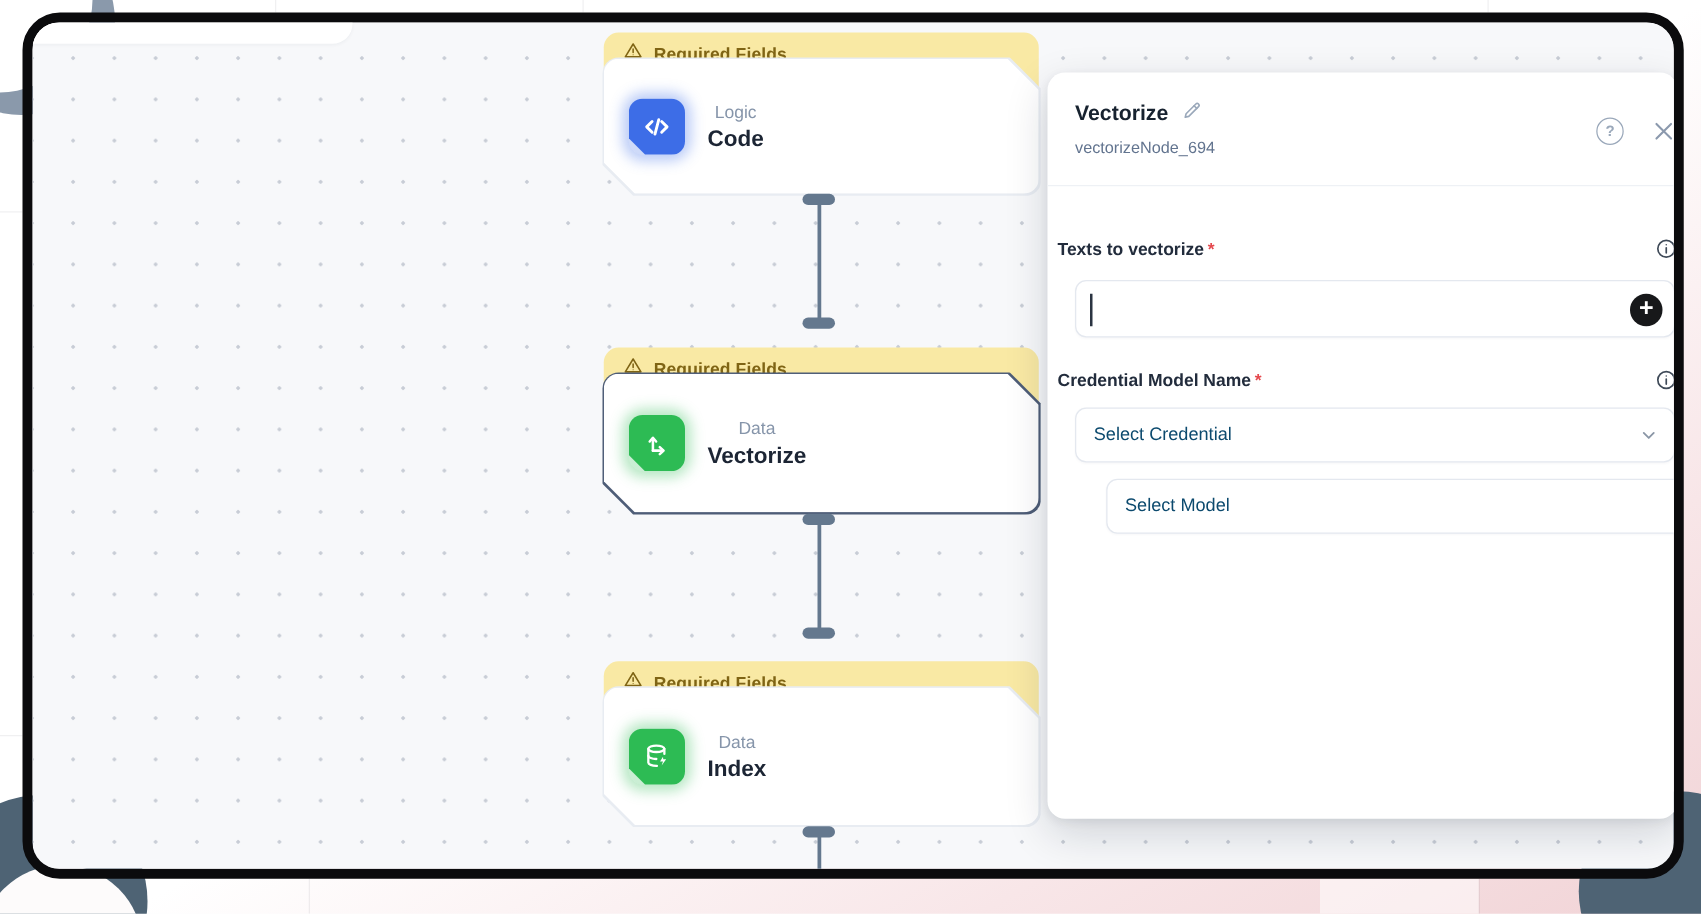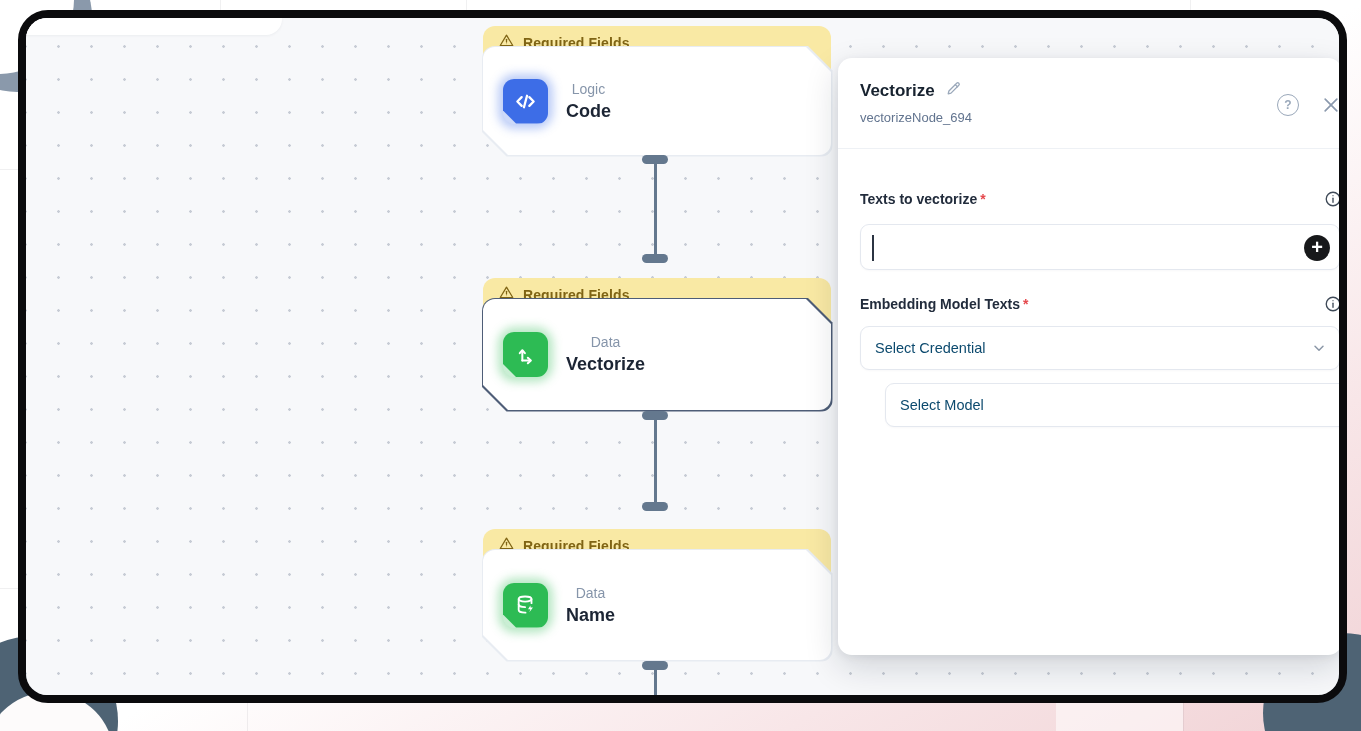--- a/index.html
+++ b/index.html
@@ -85,21 +85,21 @@
   .panel-title { font-size:17px; font-weight:700; color:#17222f; }
   .panel-subtitle { position:absolute; left:22px; top:52px; font-size:13px; color:#62748f; }
   .help-btn {
     position:absolute; left:439px; top:36px; width:22px; height:22px;
     border:1.5px solid #9aa8ba; border-radius:50%;
     display:flex; align-items:center; justify-content:center;
     font-size:12px; font-weight:700; color:#9aa8ba;
   }
   .close-btn { position:absolute; left:483px; top:37px; width:20px; height:20px; }
   .panel-divider { position:absolute; left:0; right:0; top:90px; height:1px; background:#eef1f5; }
-  .field-label-row { position:absolute; left:22px; font-size:14px; font-weight:700; color:#222c3c;text-align:right; }
+  .field-label-row { position:absolute; left:8px; font-size:14px; font-weight:700; color:#222c3c;text-align:right; }
   .req-star { color:#e5484d; margin-left:3px; }
   .info-btn { position:absolute; left:486px; width:18px; height:18px; }
   .text-input {
     position:absolute; left:22px; top:166px; width:480px; height:46px;
     background:#ffffff; border:1px solid #e4e8ef; border-radius:9px;
     box-shadow:0 1px 2px rgba(20,30,50,0.03);
   }
   .caret { position:absolute; left:11px; top:10px; width:1.5px; height:26px; background:#2b3442; }
   .plus-btn {
     position:absolute; right:9px; top:10px; width:26px; height:26px;
@@ -227,21 +227,21 @@
                   <ellipse cx="11" cy="5.5" rx="7" ry="2.8"></ellipse>
                   <path d="M4 5.5 v6 c0 1.6 3.1 2.9 7 2.9"></path>
                   <path d="M4 11.5 v6 c0 1.6 3.1 2.9 7 2.9 h0.5"></path>
                   <path d="M18 5.5 v4.5"></path>
                   <path d="M16.8 12.5 l-2.6 4 h2.6 l-1.2 3.5 4 -5.3 h-2.6 z" fill="#ffffff" stroke="none"></path>
                 </svg>
             </div>
           </div>
           <div class="node-texts">
             <span class="node-category">Data</span>
-            <span class="node-title">Name</span>
+            <span class="node-title">Index</span>
           </div>
         </div>
       </div>
     </div>
 
     <div class="edge" style="left:628px; top:144px; height:96px;"></div>
     <div class="handle" style="left:616px; top:137px;"></div>
     <div class="handle" style="left:616px; top:236px;"></div>
 
     <div class="edge" style="left:628px; top:400px; height:88px;"></div>
@@ -284,21 +284,21 @@
           </svg>
       </div>
       <div class="text-input">
         <div class="caret"></div>
         <div class="plus-btn">
           <span>+</span>
         </div>
       </div>
 
       <div class="field-label-row" style="top:238px;">
-        <span>Embedding Model Texts</span><span class="req-star">*</span>
+        <span>Credential Model Name</span><span class="req-star">*</span>
       </div>
       <div class="info-btn" style="top:237px;">
         <svg width="18" height="18" viewBox="0 0 24 24" fill="none" stroke="#3f4a58" stroke-width="1.8" stroke-linecap="round">
             <circle cx="12" cy="12" r="9"></circle>
             <line x1="12" y1="11" x2="12" y2="16.3"></line>
             <circle cx="12" cy="7.6" r="0.8" fill="#3f4a58" stroke="none"></circle>
           </svg>
       </div>
       <div class="select-box" style="top:268px;">
         <span class="select-text">Select Credential</span>

